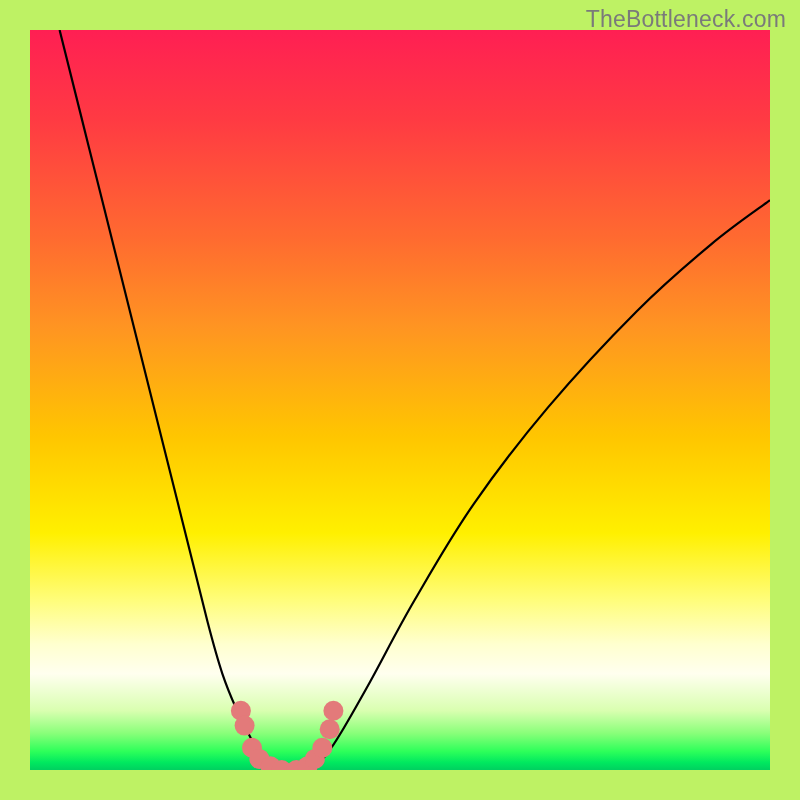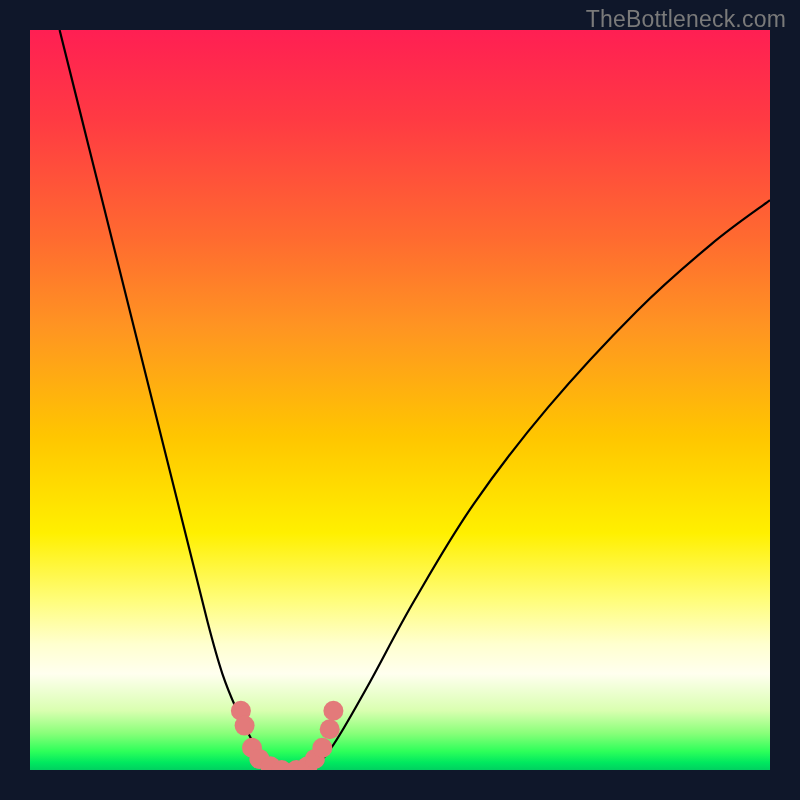--- a/index.html
+++ b/index.html
@@ -8,21 +8,21 @@
     width: 800px;
     height: 800px;
     background: #000;
     font-family: Arial, Helvetica, sans-serif;
     overflow: hidden;
   }
   .frame {
     position: relative;
     width: 800px;
     height: 800px;
-    background: #0f172a;
+    background: #bef264;
   }
   .attribution {
     position: absolute;
     top: 6px;
     right: 14px;
     color: #7a7a7a;
     font-size: 23px;
     font-weight: 400;
     letter-spacing: 0.2px;
     z-index: 5;

